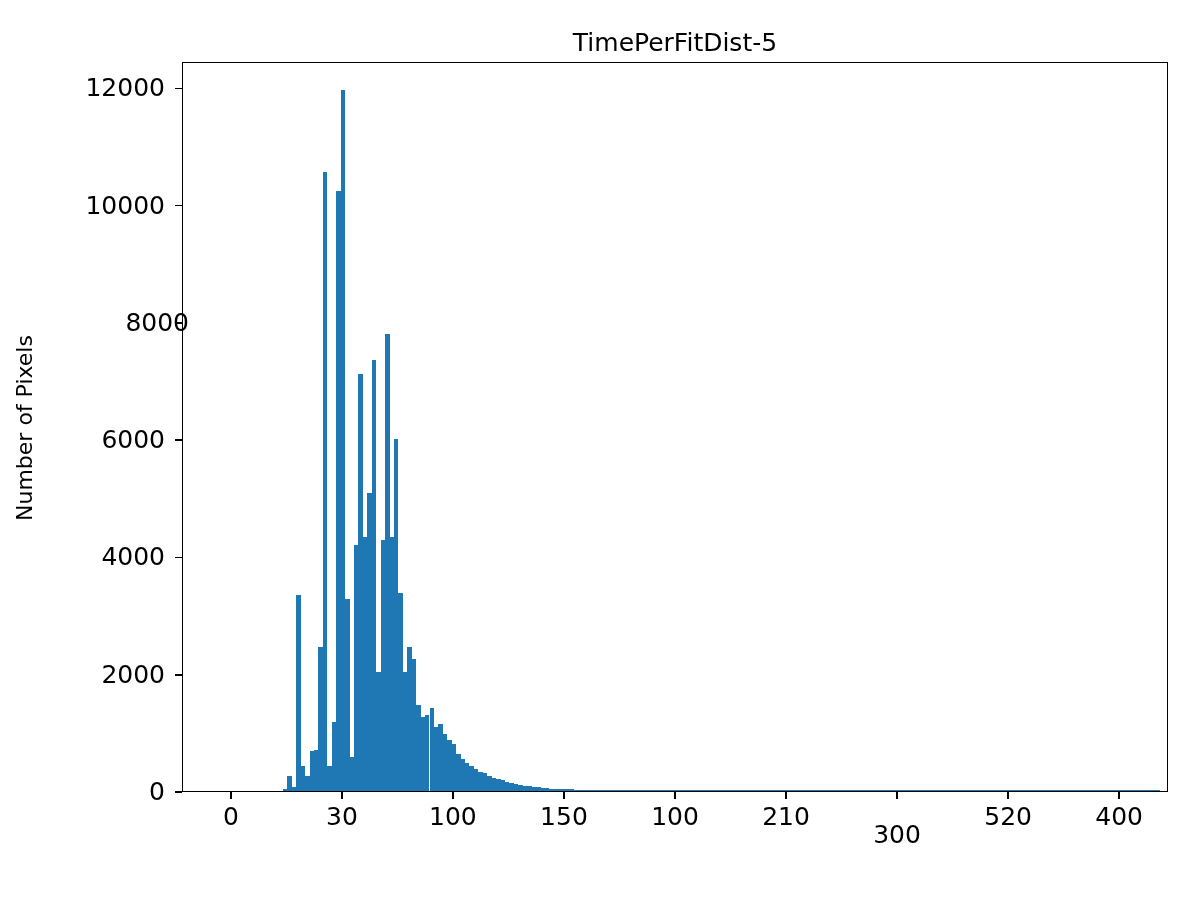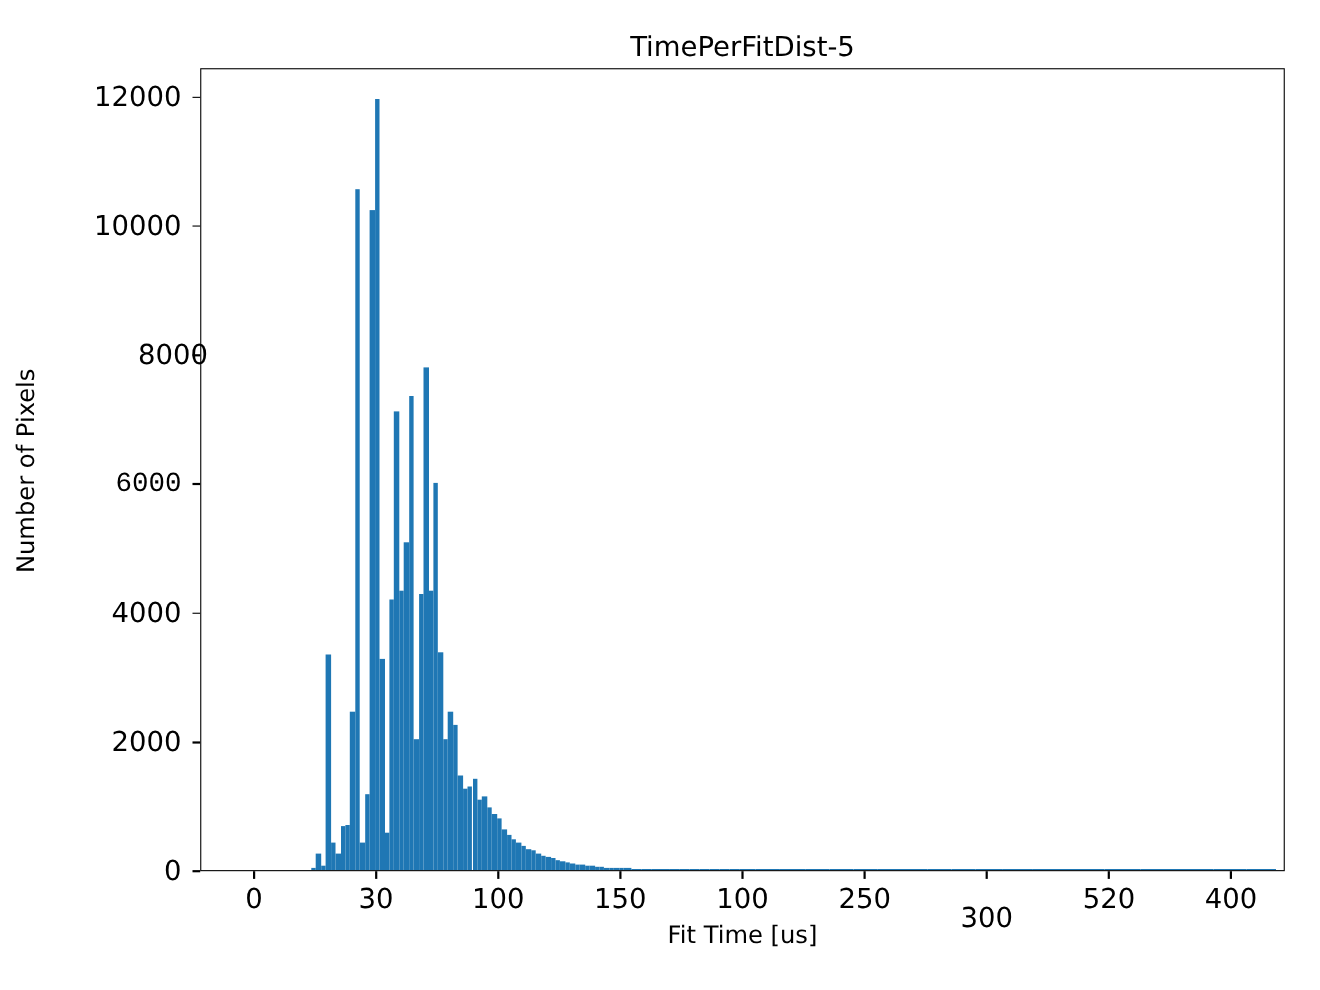--- a/index.html
+++ b/index.html
@@ -223,48 +223,47 @@
   </div>
 
   <div id="y-axis">
       <div class="ytick-mark" style="left: 175px; top: 791.2px; position: absolute;"></div>
       <div class="ytick-label" style="left: 0px; width: 165px; top: 779px;">0</div>
       <div class="ytick-mark" style="left: 175px; top: 673.931px; position: absolute;"></div>
       <div class="ytick-label" style="left: 0px; width: 165px; top: 661.731px;">2000</div>
       <div class="ytick-mark" style="left: 175px; top: 556.662px; position: absolute;"></div>
       <div class="ytick-label" style="left: 0px; width: 165px; top: 544.462px;">4000</div>
       <div class="ytick-mark" style="left: 175px; top: 439.393px; position: absolute;"></div>
-      <div class="ytick-label" style="left: 0px; width: 165px; top: 427.193px; font-family: Liberation Mono, monospace;">6000</div>
+      <div class="ytick-label" style="left: 0px; width: 165px; top: 427.193px;">6000</div>
       <div class="ytick-mark" style="left: 175px; top: 322.124px; position: absolute;"></div>
       <div class="ytick-label" style="left: 0px; width: 165px; top: 309.924px; margin-left: 24px;">8000</div>
       <div class="ytick-mark" style="left: 175px; top: 204.855px; position: absolute;"></div>
       <div class="ytick-label" style="left: 0px; width: 165px; top: 192.655px;">10000</div>
       <div class="ytick-mark" style="left: 175px; top: 87.5855px; position: absolute;"></div>
       <div class="ytick-label" style="left: 0px; width: 165px; top: 75.3855px;">12000</div>
     </div>
   <div id="x-axis">
       <div class="xtick-mark" style="position: absolute; left: 230.056px; top: 792px;"></div>
       <div class="xtick-label" style="left: 230.856px; top: 804px;">0</div>
       <div class="xtick-mark" style="position: absolute; left: 341.092px; top: 792px;"></div>
       <div class="xtick-label" style="left: 341.892px; top: 804px;">30</div>
       <div class="xtick-mark" style="position: absolute; left: 452.128px; top: 792px;"></div>
       <div class="xtick-label" style="left: 452.928px; top: 804px;">100</div>
       <div class="xtick-mark" style="position: absolute; left: 563.164px; top: 792px;"></div>
       <div class="xtick-label" style="left: 563.964px; top: 804px;">150</div>
       <div class="xtick-mark" style="position: absolute; left: 674.2px; top: 792px;"></div>
       <div class="xtick-label" style="left: 675px; top: 804px;">100</div>
       <div class="xtick-mark" style="position: absolute; left: 785.236px; top: 792px;"></div>
-      <div class="xtick-label" style="left: 786.036px; top: 804px;">250</div>
+      <div class="xtick-label" style="left: 786.036px; top: 804px;">210</div>
       <div class="xtick-mark" style="position: absolute; left: 896.272px; top: 792px;"></div>
       <div class="xtick-label" style="left: 897.072px; top: 804px; margin-top: 18px;">300</div>
       <div class="xtick-mark" style="position: absolute; left: 1007.31px; top: 792px;"></div>
       <div class="xtick-label" style="left: 1008.11px; top: 804px;">520</div>
       <div class="xtick-mark" style="position: absolute; left: 1118.34px; top: 792px;"></div>
       <div class="xtick-label" style="left: 1119.14px; top: 804px;">400</div>
     </div>
 
-  <div id="xlabel">Fit Time [us]</div>
 
   <div id="ylabel-wrap">
     <div id="ylabel">Number of Pixels</div>
   </div>
 
 </div>
 
 </body></html>

